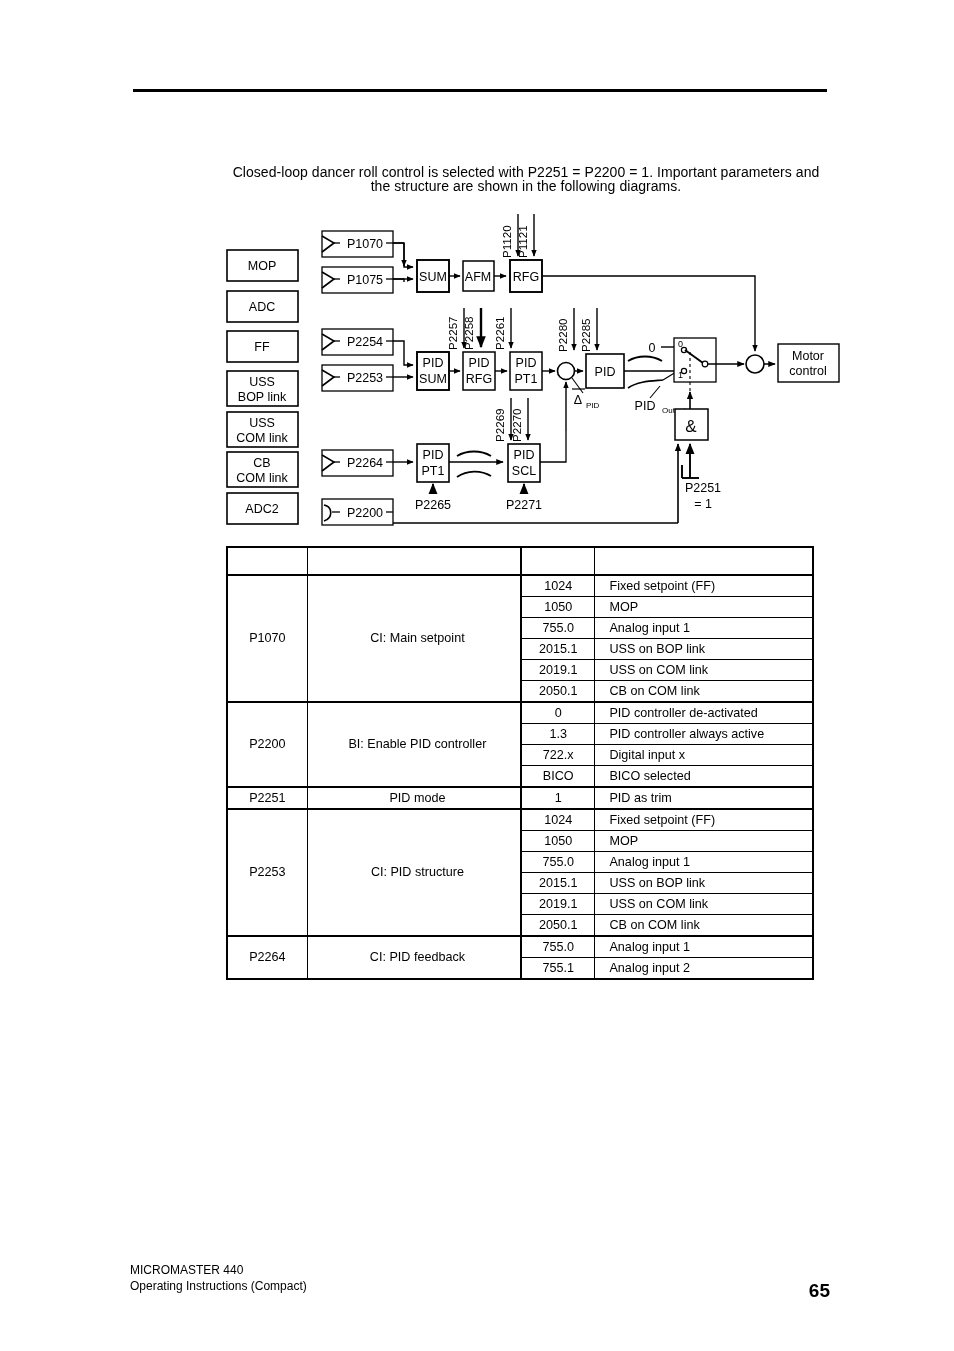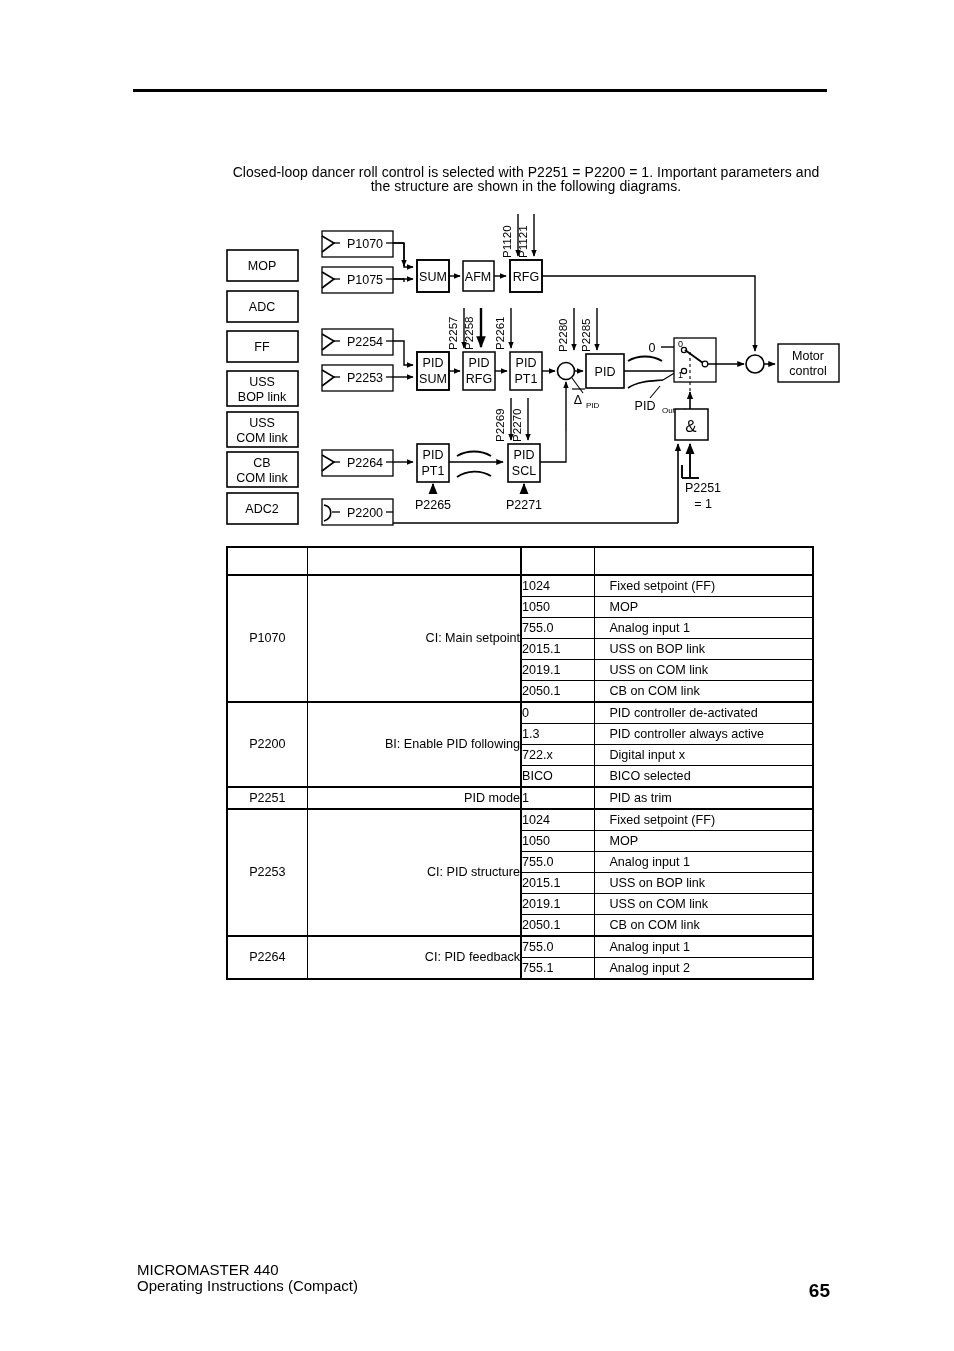--- a/index.html
+++ b/index.html
@@ -93,25 +93,26 @@
     padding: 2px 0 3px 0;
     height: 15px;
     vertical-align: middle;
   }
   #param-table td.c-param {
     width: 82px;
     text-align: center;
   }
   #param-table td.c-desc {
     width: 217px;
-    text-align: right;
+    text-align: center;
     padding-left: 7px;
   }
   #param-table td.c-val {
     width: 75px;
+    text-align: center;
   }
   #param-table td.c-meaning {
     width: 214px;
     text-align: left;
     padding-left: 14px;
   }
   #param-table tr.hdr td {
     height: 21px;
   }
   #param-table tr.hdr td {
@@ -119,23 +120,23 @@
   }
   #param-table td.grp-top { border-top-width: 2px; }
 
   
   #param-table { border: 2px solid #000; }
   #param-table td.first-col-sep { border-right: 2px solid #000; }
 
   
   .footer-left {
     position: absolute;
-    left: 137px;
+    left: 130px;
     top: 1262px;
-    font-size: 15px;
+    font-size: 12px;
     line-height: 16px;
   }
   .footer-page {
     position: absolute;
     left: 790px;
     top: 1280px;
     width: 40px;
     text-align: right;
     font-size: 19px;
     font-weight: bold;
@@ -472,21 +473,21 @@
         <td class="c-val">2019.1</td>
         <td class="c-meaning">USS on COM link</td>
       </tr>
       <tr>
         <td class="c-val">2050.1</td>
         <td class="c-meaning">CB on COM link</td>
       </tr>
 
       <tr>
         <td class="c-param grp-top" rowspan="4">P2200</td>
-        <td class="c-desc first-col-sep grp-top" rowspan="4">BI: Enable PID following</td>
+        <td class="c-desc first-col-sep grp-top" rowspan="4">BI: Enable PID controller</td>
         <td class="c-val grp-top">0</td>
         <td class="c-meaning grp-top">PID controller de-activated</td>
       </tr>
       <tr>
         <td class="c-val">1.3</td>
         <td class="c-meaning">PID controller always active</td>
       </tr>
       <tr>
         <td class="c-val">722.x</td>
         <td class="c-meaning">Digital input x</td>

